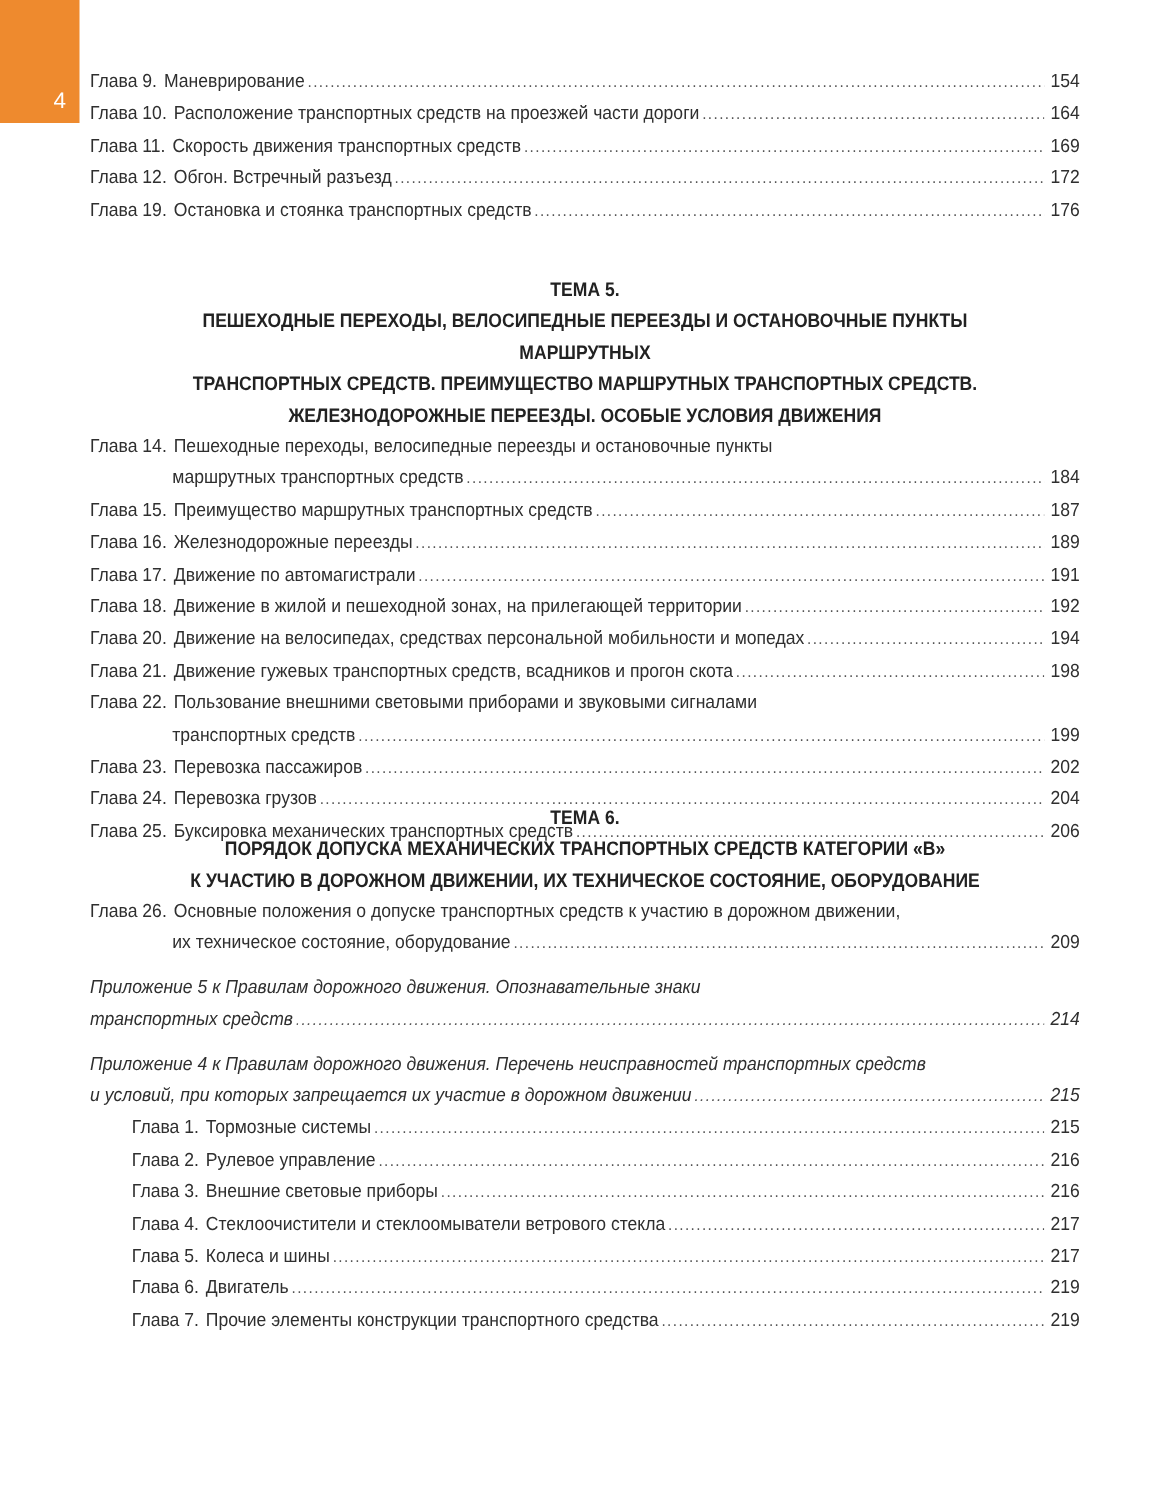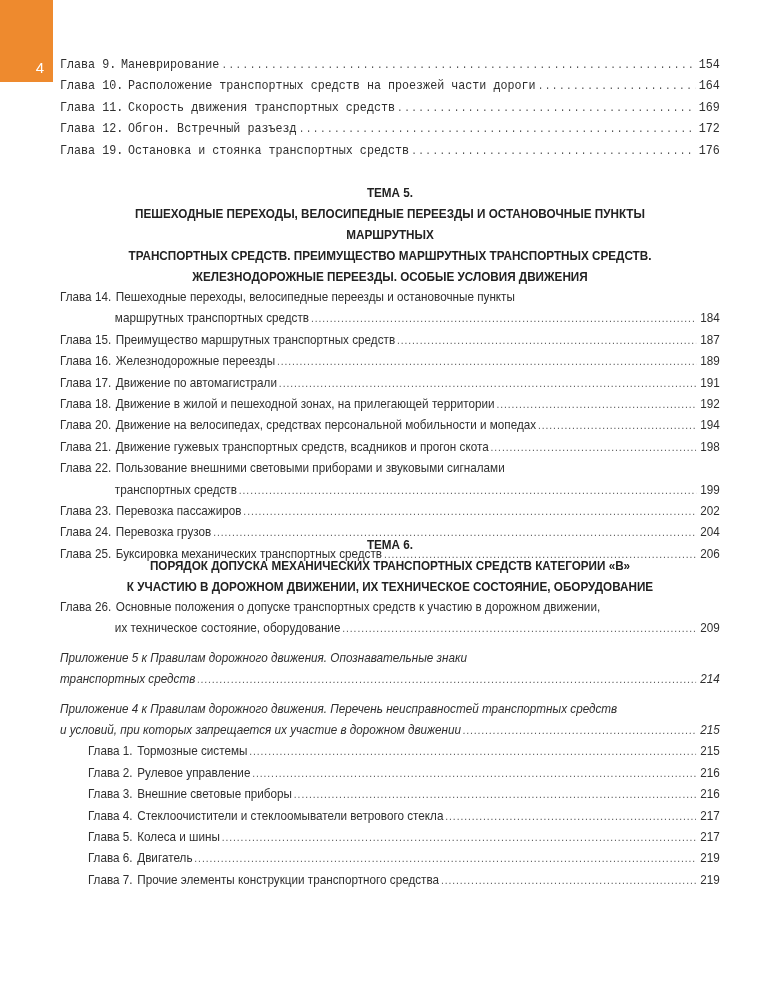--- a/index.html
+++ b/index.html
@@ -35,21 +35,21 @@
   }
   .gap { height: 8px; }
 </style>
 </head>
 <body>
 
 <div class="corner" style="background: rgb(238, 138, 46);">
   <span class="pnum">4</span>
 </div>
 
-<div class="toc" style="top:55px;font-family:Liberation Mono, monospace;">
+<div class="toc" style="top:44px;">
   <div class="row">
     <span class="lbl"><span class="ch">Глава 9.</span><span>Маневрирование</span></span>
       <span class="dots"></span>
       <span class="pg">154</span>
   </div>
   <div class="row">
     <span class="lbl"><span class="ch">Глава 10.</span><span>Расположение транспортных средств на проезжей части дороги</span></span>
       <span class="dots"></span>
       <span class="pg">164</span>
   </div>

